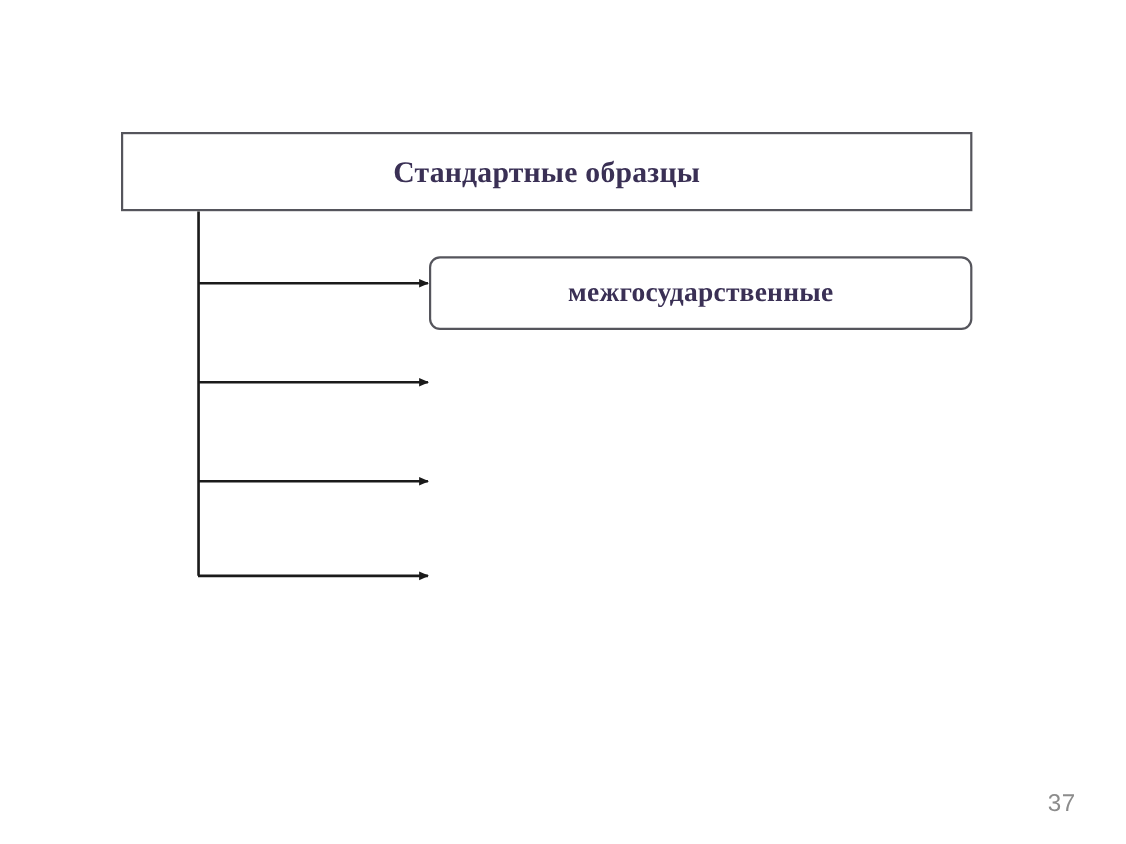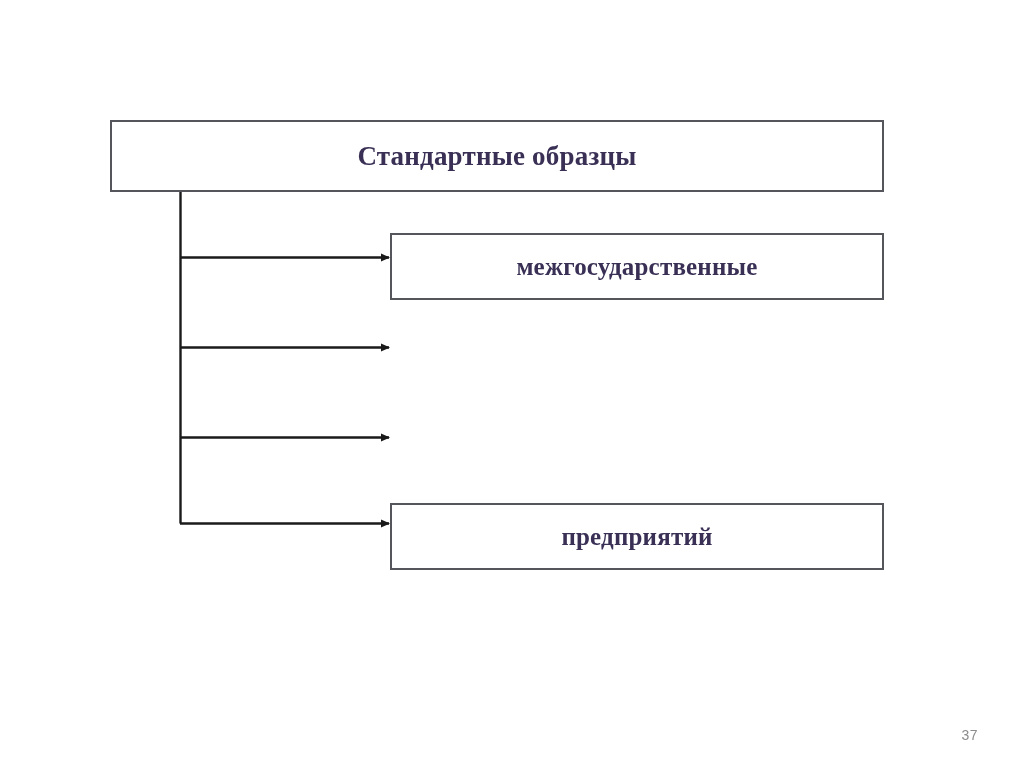--- a/index.html
+++ b/index.html
@@ -46,20 +46,21 @@
     height: 72px;
   }
   #root-node .node-label {
     font-size: 27px;
   }
 
   .child-node {
     left: 390px;
     width: 494px;
     height: 67px;
+    border-radius: 10px;
   }
   .child-node .node-label {
     font-size: 25px;
   }
   #child-node-0 { top: 233px; }
   #child-node-1 { top: 322px; }
   #child-node-2 { top: 412px; }
   #child-node-3 { top: 503px; }
 
   
@@ -71,21 +72,21 @@
     height: 767px;
     pointer-events: none;
   }
 
   
   #page-number {
     position: absolute;
     right: 58px;
     bottom: 24px;
     font-family: "Liberation Sans", sans-serif;
-    font-size: 14px;
+    font-size: 22px;
     color: #8c8c8c;
     letter-spacing: 0.5px;
   }
 </style>
 </head>
 <body>
 
 <div id="slide">
 
   <svg id="connector-layer" viewBox="0 0 1024 767" xmlns="http://www.w3.org/2000/svg">
@@ -106,19 +107,16 @@
   <div id="root-node" class="node">
     <span class="node-label">Стандартные образцы</span>
   </div>
 
   <div id="child-node-0" class="node child-node">
     <span class="node-label">межгосударственные</span>
   </div>
 
 
 
-  <div id="child-node-3" class="node child-node">
-    <span class="node-label">предприятий</span>
-  </div>
 
   <div id="page-number">37</div>
 
 </div>
 
 </body></html>

